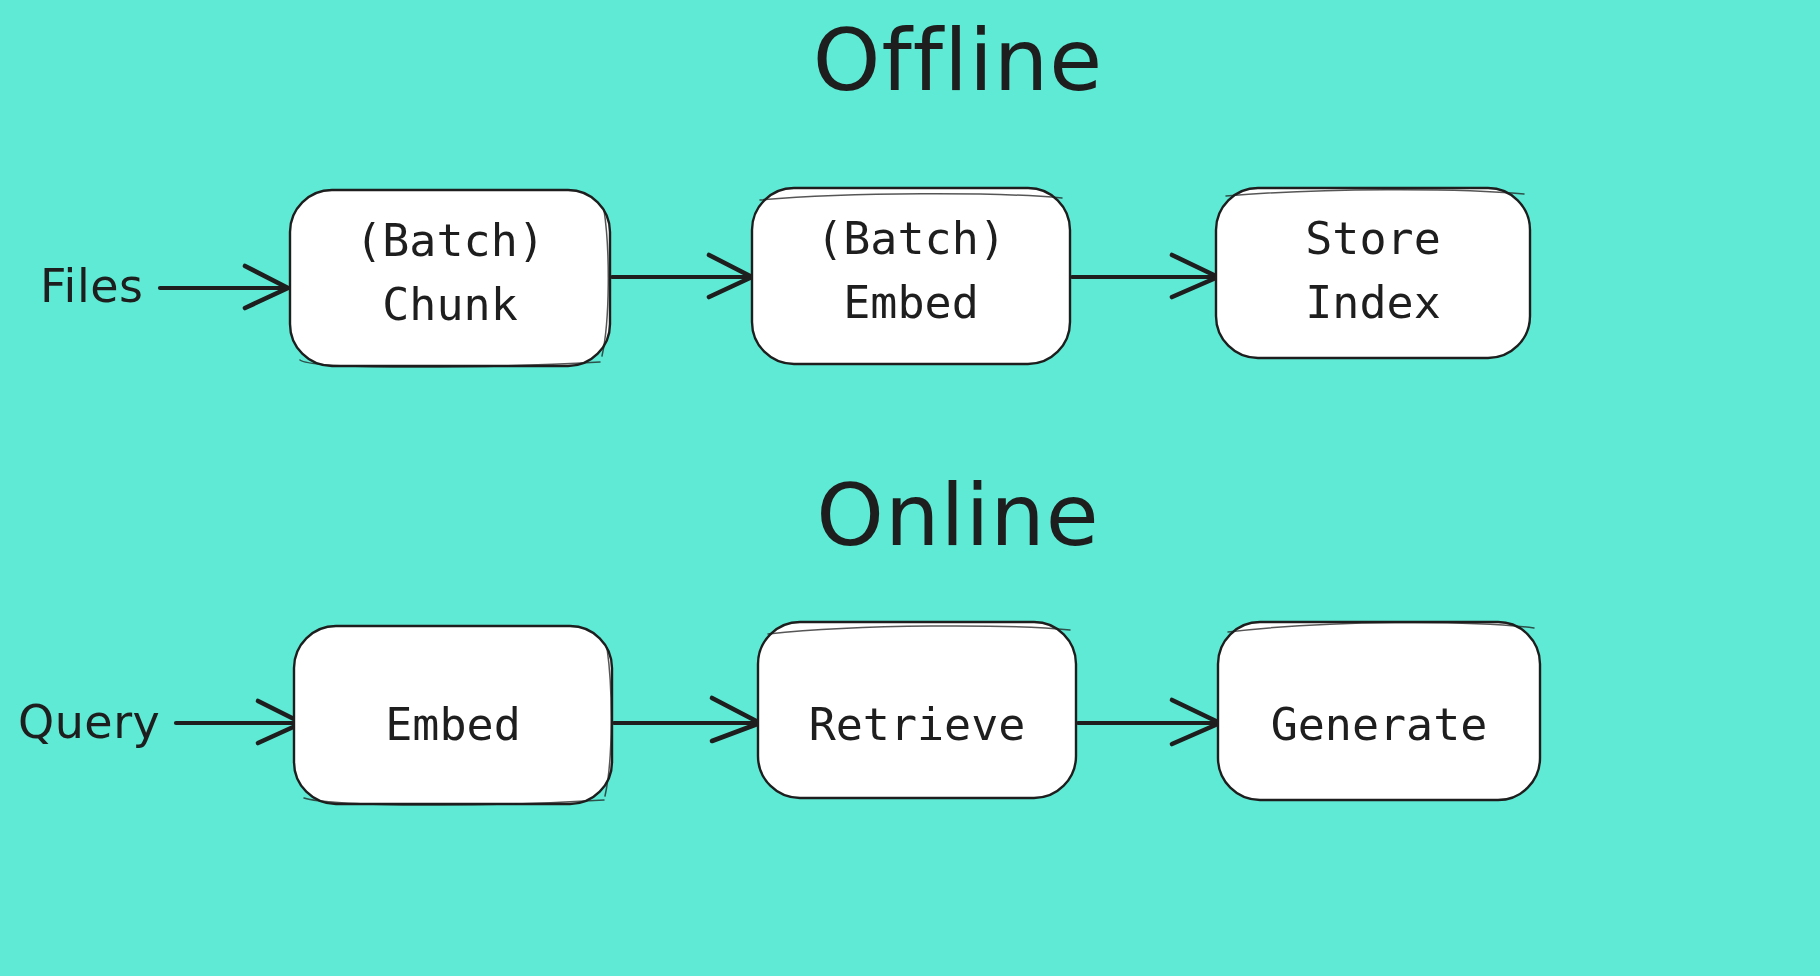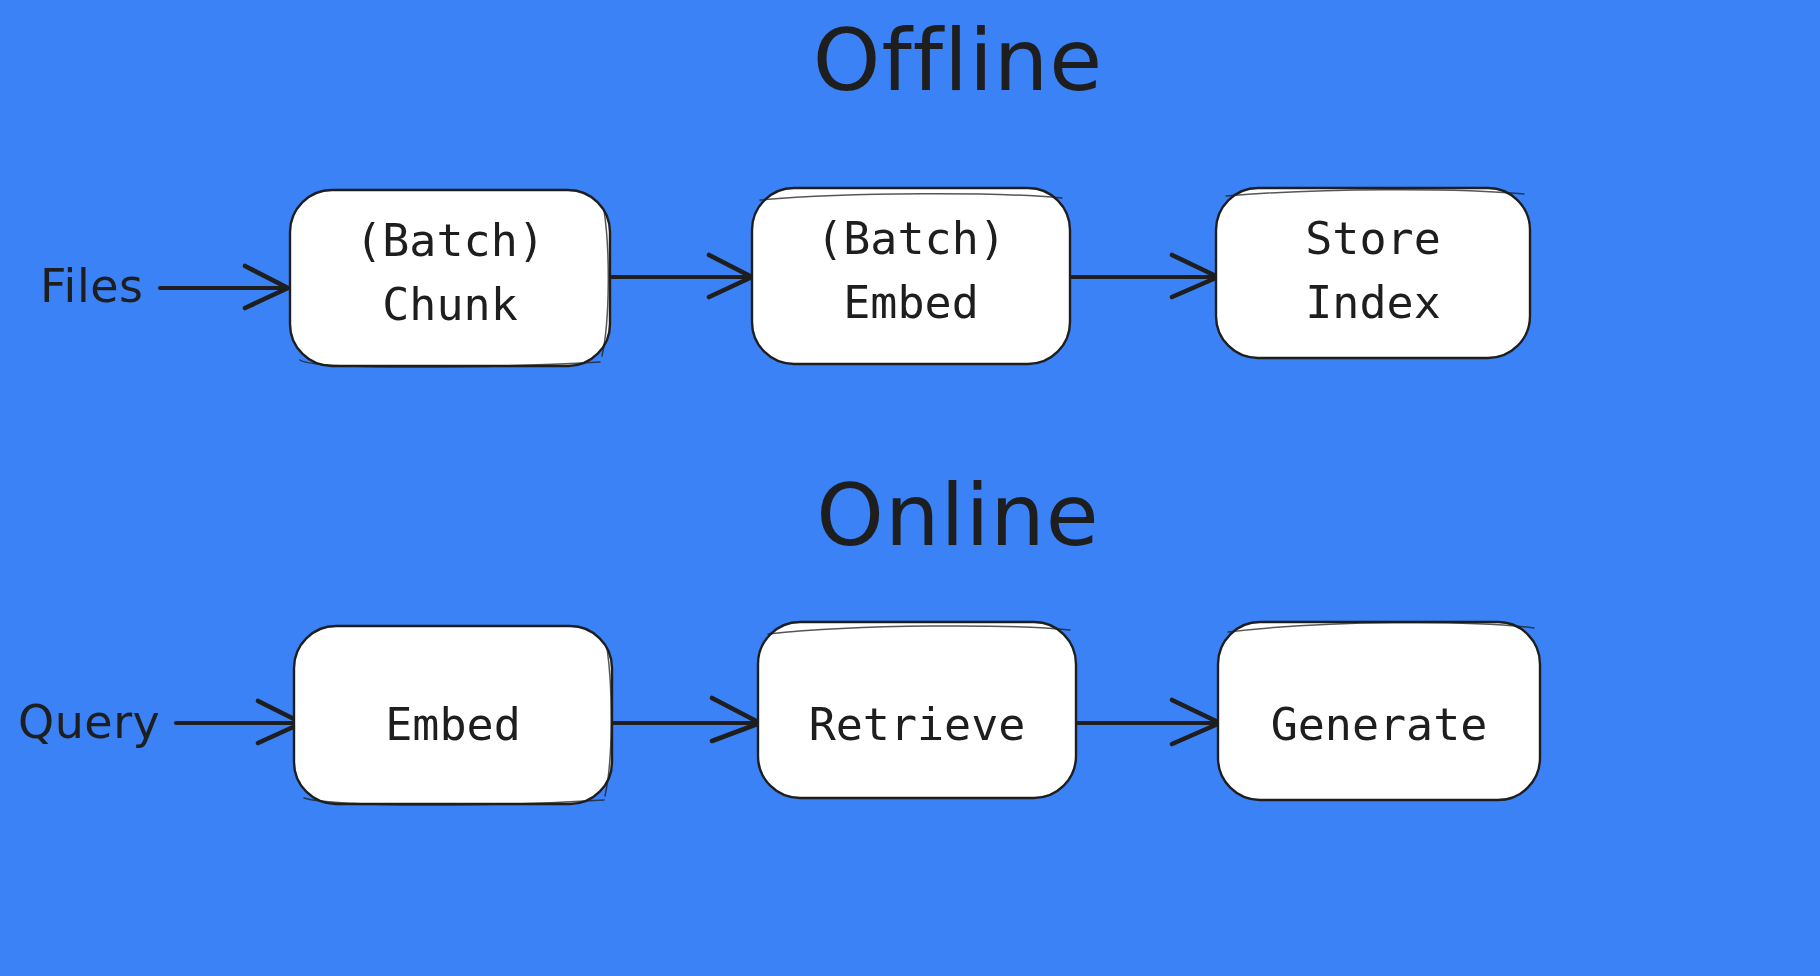--- a/index.html
+++ b/index.html
@@ -8,21 +8,21 @@
     padding: 0;
     background: #ffffff;
   }
   body {
     font-family: "DejaVu Sans", sans-serif;
   }
   #canvas {
     position: relative;
     width: 1820px;
     height: 976px;
-    background: #3b82f6;
+    background: #5eead4;
     overflow: hidden;
   }
   #diagram-svg {
     position: absolute;
     top: 0;
     left: 0;
     width: 1820px;
     height: 976px;
     display: block;
   }

